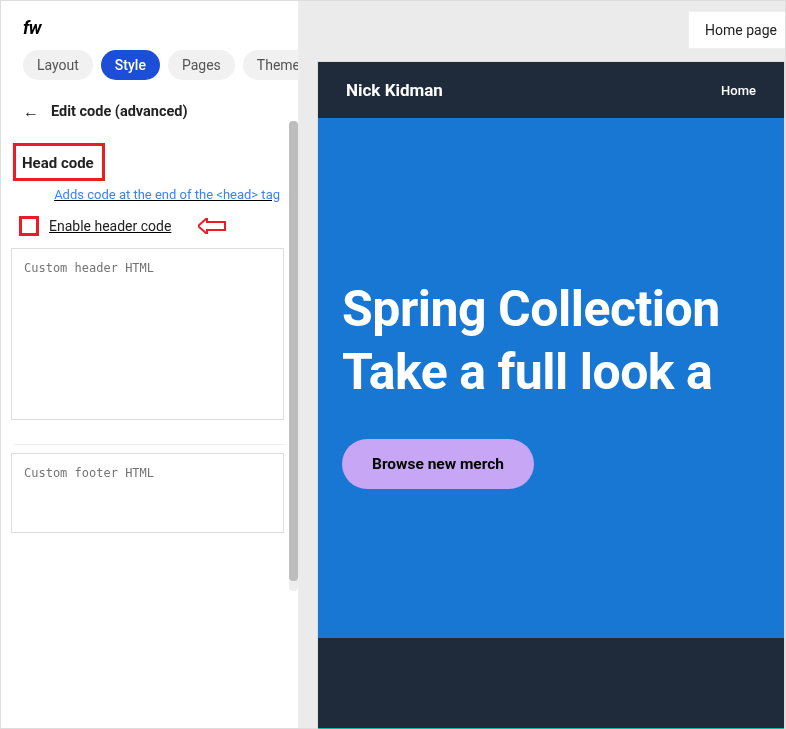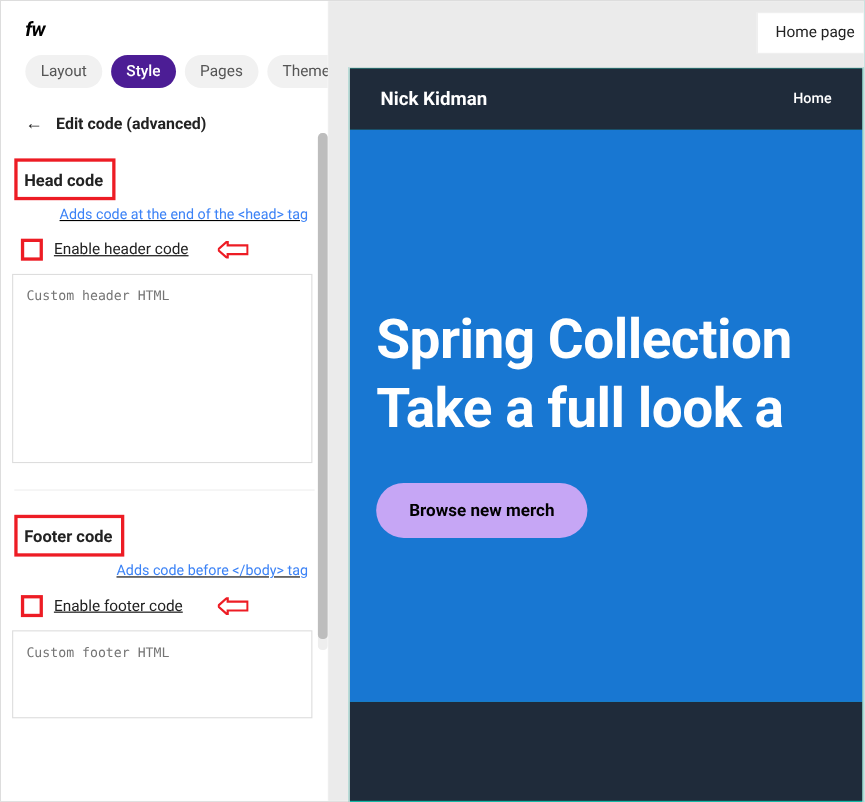--- a/index.html
+++ b/index.html
@@ -42,21 +42,21 @@
     }
     .tab {
       padding: 7px 14px;
       border-radius: 18px;
       font-size: 14px;
       color: #555;
       cursor: pointer;
       background: #f1f1f1;
     }
     .tab.active {
-      background: #4c1d95;
+      background: #1d4ed8;
       color: #fff;
       font-weight: 500;
     }
     .breadcrumb {
       display: flex;
       align-items: center;
       gap: 12px;
       padding: 12px 22px 8px 22px;
       font-size: 14.5px;
       font-weight: 700;
@@ -260,33 +260,20 @@
               <path d="M27 4 L9 4 L9 0 L0 8 L9 16 L9 12 L27 12 Z" fill="none" stroke="#ed1c24" stroke-width="2"></path>
             </svg>
           </span>
         </div>
       </div>
       <textarea class="textarea" placeholder="Custom header HTML" style=""></textarea>
 
       <div class="divider"></div>
 
       
-      <div class="section">
-        <span class="section-title">Footer code</span>
-        <div class="section-desc">Adds code before &lt;/body&gt; tag</div>
-        <div class="checkbox-row">
-          <span class="checkbox"></span>
-          <span>Enable footer code</span>
-          <span class="annot-arrow">
-            <svg width="28" height="16" viewBox="0 0 28 16">
-              <path d="M27 4 L9 4 L9 0 L0 8 L9 16 L9 12 L27 12 Z" fill="none" stroke="#ed1c24" stroke-width="2"></path>
-            </svg>
-          </span>
-        </div>
-      </div>
       <textarea class="textarea short" placeholder="Custom footer HTML" style=""></textarea>
 
     </div>
 
     <div class="scroll-track">
       <div class="scroll-thumb"></div>
     </div>
   </div>
 
   <div class="preview-area">

